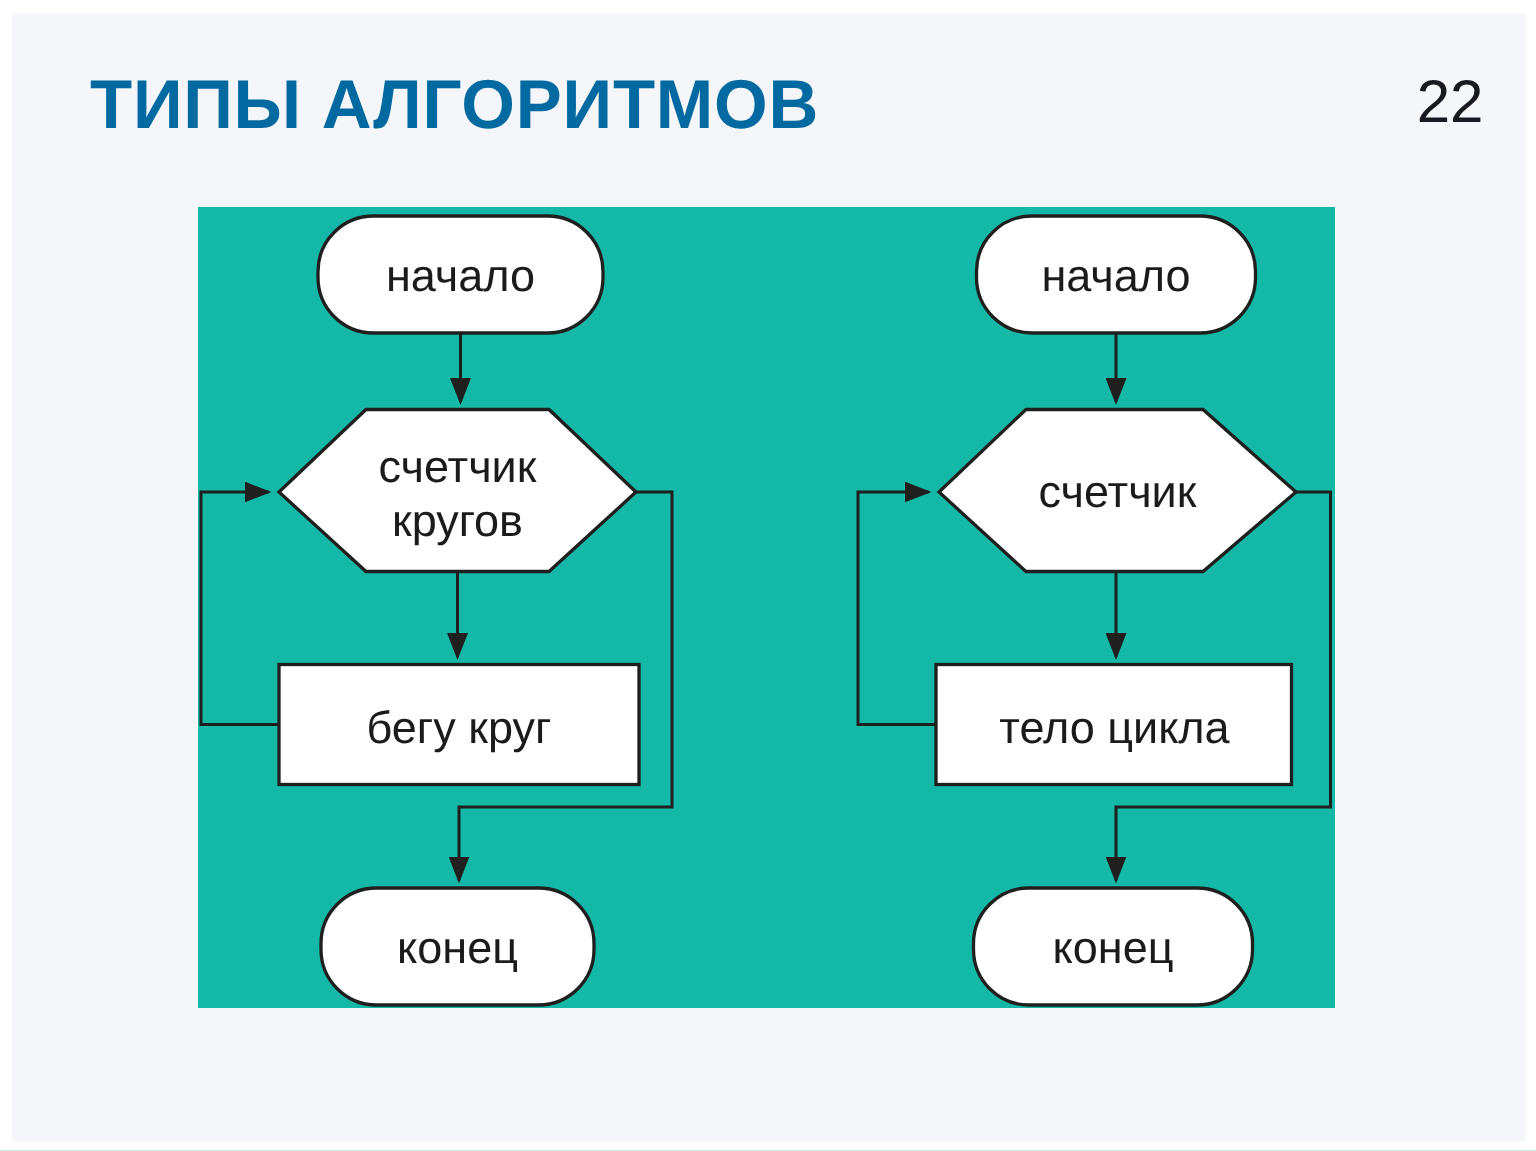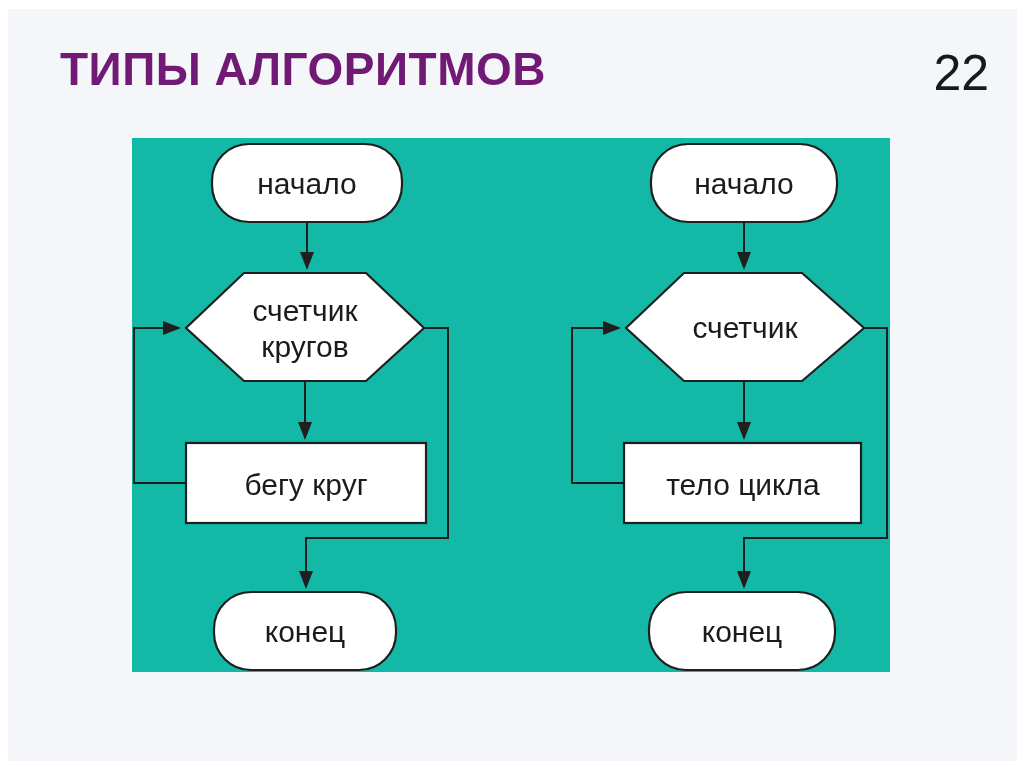--- a/index.html
+++ b/index.html
@@ -20,28 +20,28 @@
     background: #f4f6f9;
   }
   .slide-title {
     position: absolute;
     left: 52px;
     top: 34px;
     margin: 0;
     font-size: 46px;
     line-height: 1.15;
     font-weight: 700;
-    color: #701a75;
+    color: #0369a1;
     letter-spacing: 0.5px;
   }
   .page-number {
     position: absolute;
     right: 28px;
     top: 36px;
-    font-size: 50px;
+    font-size: 40px;
     line-height: 1.15;
     font-weight: 400;
     color: #181820;
   }
   .diagram-panel {
     position: absolute;
     left: 124px;
     top: 129px;
     width: 758px;
     height: 534px;

